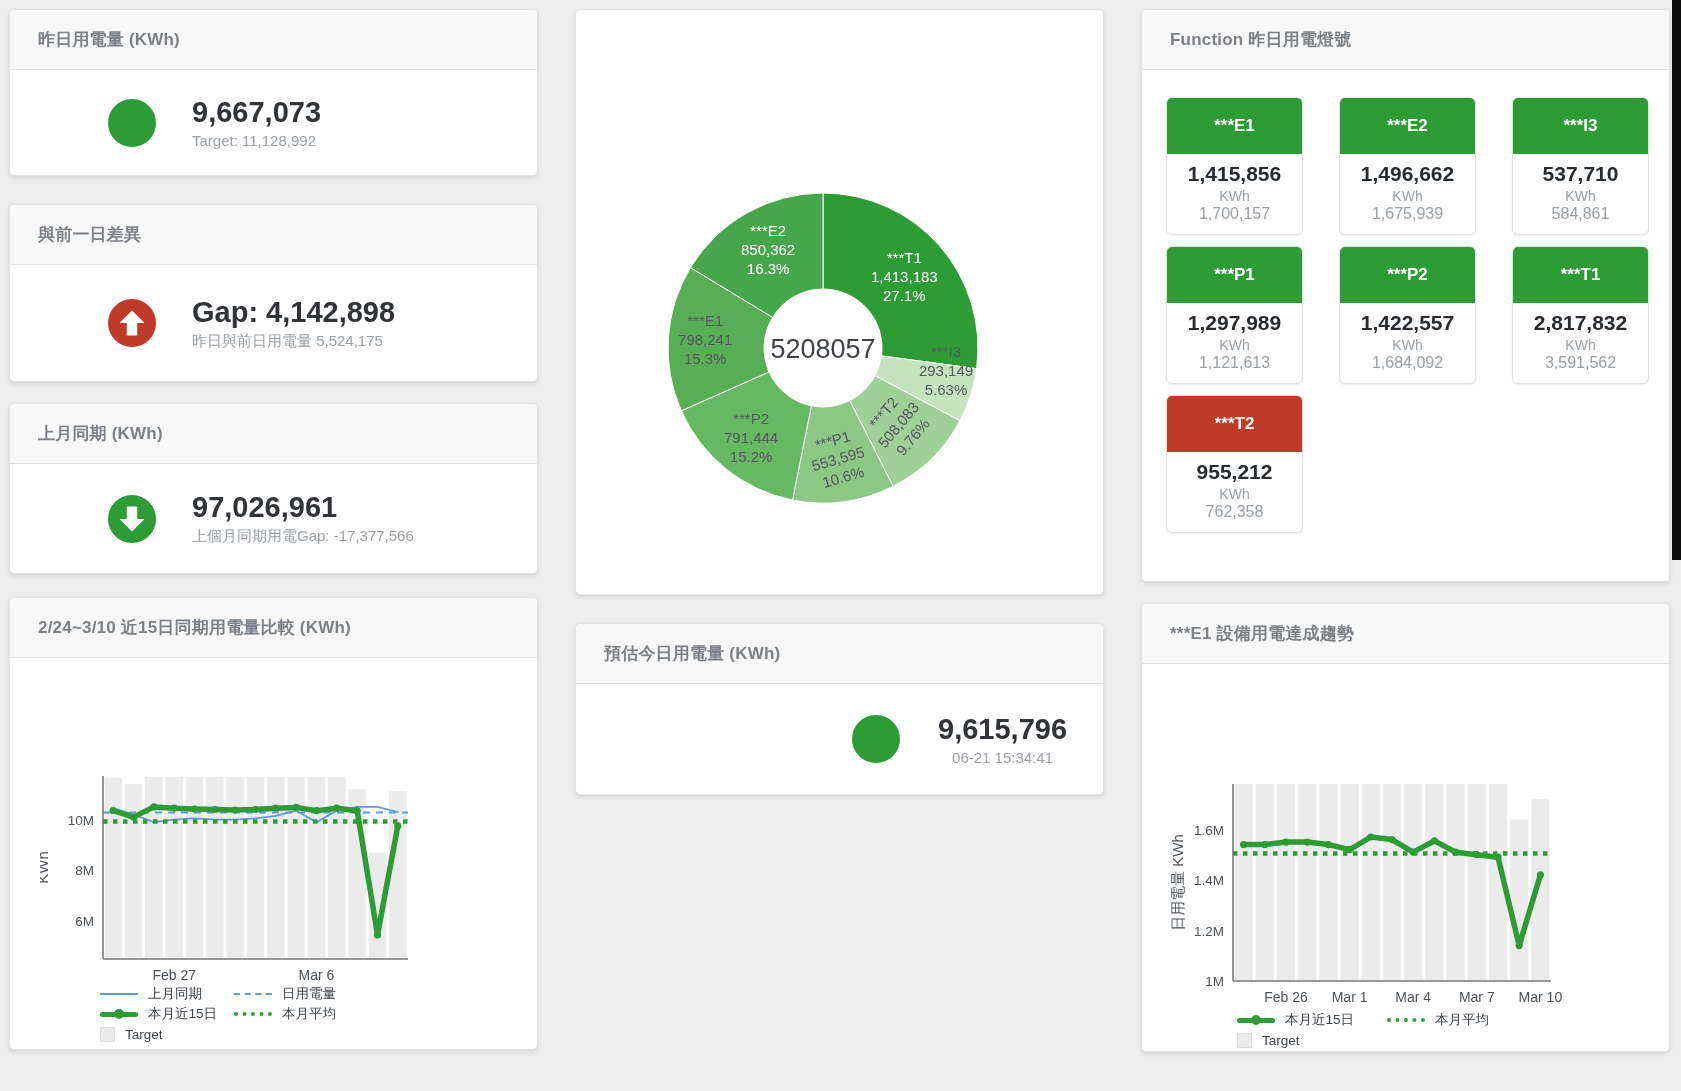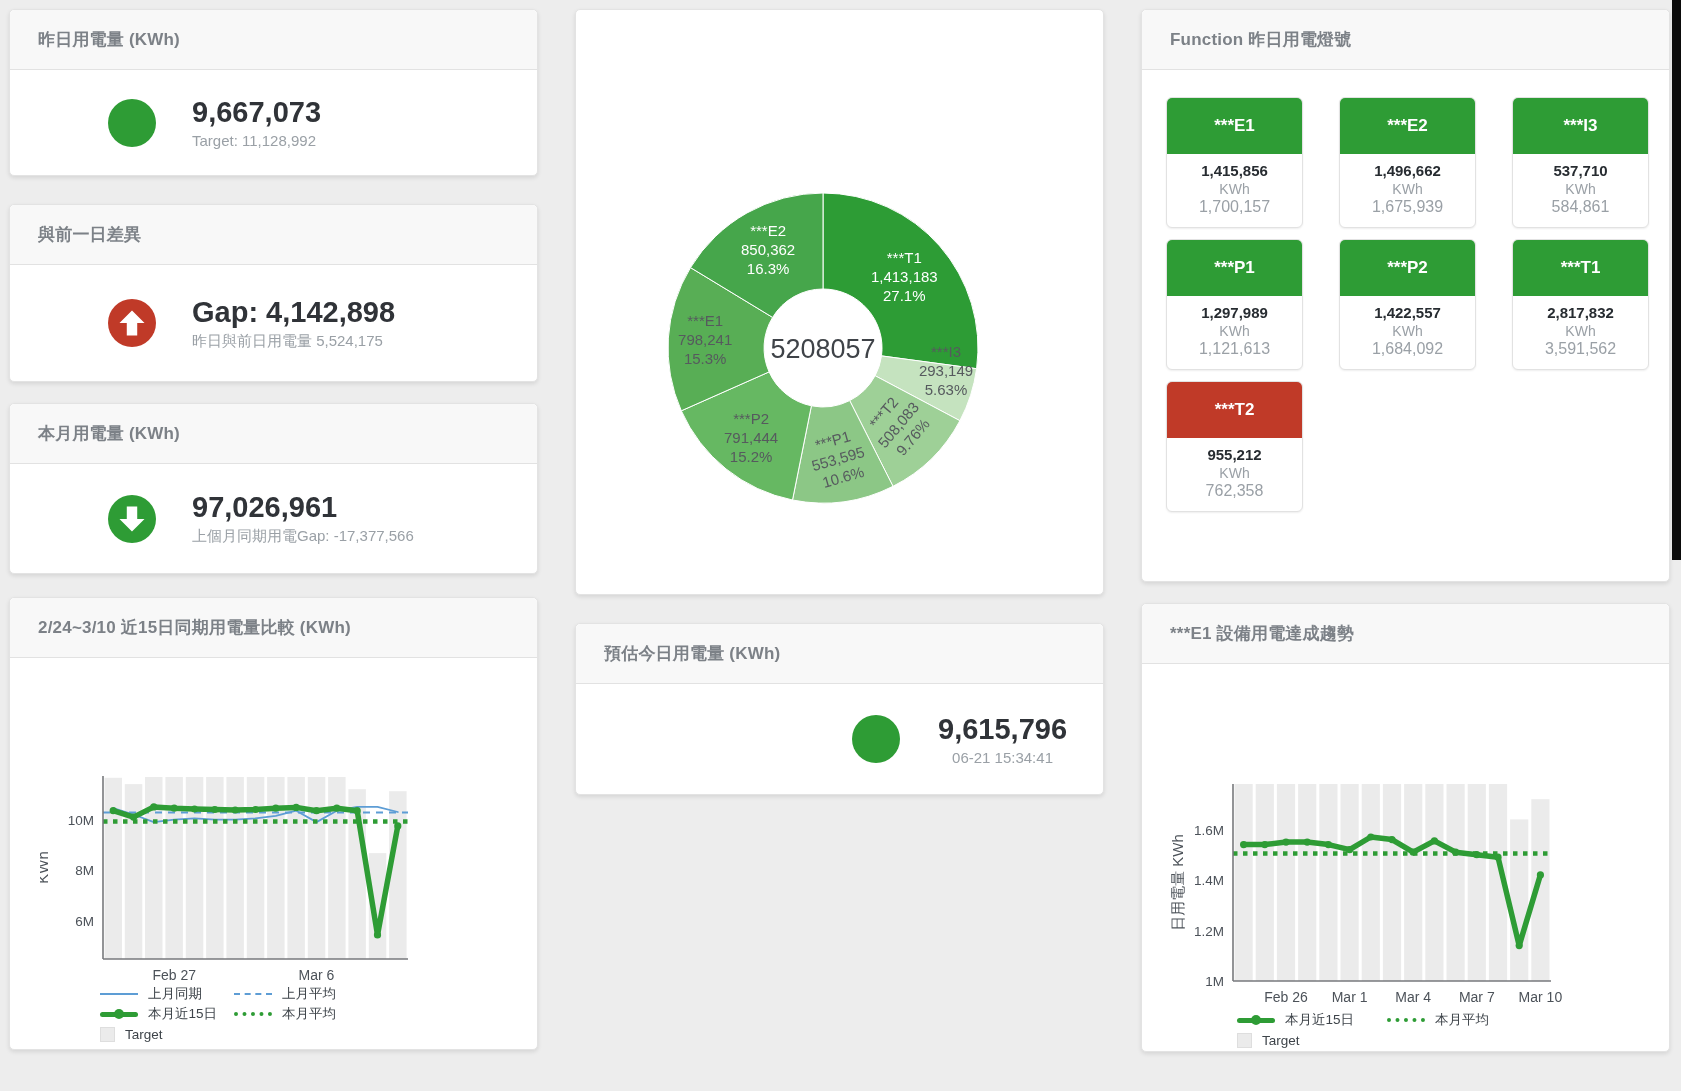--- a/index.html
+++ b/index.html
@@ -24,21 +24,21 @@
   .dot svg{display:block}
   .stat-value{font-size:29px;font-weight:700;color:#303338;line-height:33px;}
   .stat-sub{font-size:15px;color:#9aa0a6;margin-top:3px;}
   .stat-text.center{text-align:center;margin-left:8px;}
   
   #tiles{position:absolute;left:24px;top:87px;display:grid;grid-template-columns:repeat(3,137px);
          column-gap:36px;row-gap:11px;}
   .tile{border:1px solid #e2e2e2;border-radius:6px;background:#fff;box-shadow:0 1px 2px rgba(0,0,0,.07);overflow:hidden;}
   .tile-h{height:56px;display:flex;align-items:center;justify-content:center;color:#fff;font-weight:700;font-size:17px;}
   .tile-b{padding:8px 4px 11px;text-align:center;}
-  .tile-v{font-size:15px;font-weight:700;color:#272c31;}
+  .tile-v{font-size:21px;font-weight:700;color:#272c31;}
   .tile-u{font-size:14px;color:#9aa0a6;margin-top:2px;}
   .tile-t{font-size:16px;color:#9aa0a6;margin-top:1px;}
   
   #compare-chart{position:absolute;left:30px;top:130px;}
   #compare-legend{position:absolute;left:90px;top:386px;}
   #donut-chart{position:absolute;left:0;top:60px;}
   #trend-chart{position:absolute;left:25px;top:135px;}
   #trend-legend{position:absolute;left:95px;top:406px;}
   .lg-row{display:flex;height:20px;align-items:center;}
   .lg-item{display:inline-flex;align-items:center;font-size:13.5px;color:#3e444a;}
@@ -82,21 +82,21 @@
       </span>
       <div class="stat-text">
         <div class="stat-value">Gap: 4,142,898</div>
         <div class="stat-sub">昨日與前日用電量 5,524,175</div>
       </div>
     </div>
   </section>
 
   <section class="panel" id="p3">
     <header class="panel-h">
-      <span>本月用電量 (KWh)</span>
+      <span>上月同期 (KWh)</span>
     </header>
     <div class="stat-row">
       <span class="dot" style="background: rgb(46, 156, 53);">
         <svg viewBox="0 0 46 46" width="48" height="48">
             <path d="M23 35 L11 23 H18 V11 H28 V23 H35 Z" fill="#ffffff"></path>
           </svg>
       </span>
       <div class="stat-text">
         <div class="stat-value">97,026,961</div>
         <div class="stat-sub">上個月同期用電Gap: -17,377,566</div>
@@ -153,21 +153,21 @@
           <text x="8" y="139.5" text-anchor="middle" font-size="15" fill="#4c5259" transform="rotate(-90 8 139.5)">KWh</text>
         </svg></div>
     <div id="compare-legend">
         <div class="lg-row">
           <span class="lg-item" style="width: 134px;">
             <span class="mk mk-line" style="background: rgb(93, 157, 213);"></span>
             <span>上月同期</span>
           </span>
           <span class="lg-item" style="width: 134px;">
             <span class="mk mk-dash" style="border-top-color: rgb(93, 157, 213);"></span>
-            <span>上月平均</span>
+            <span>日用電量</span>
           </span>
         </div>
         <div class="lg-row">
           <span class="lg-item" style="width: 134px;">
             <span class="mk mk-thick" style="background: rgb(46, 156, 53);">
               <span class="mk-dotc" style="background: rgb(46, 156, 53);"></span>
             </span>
             <span>本月近15日</span>
           </span>
           <span class="lg-item" style="width: 134px;">

